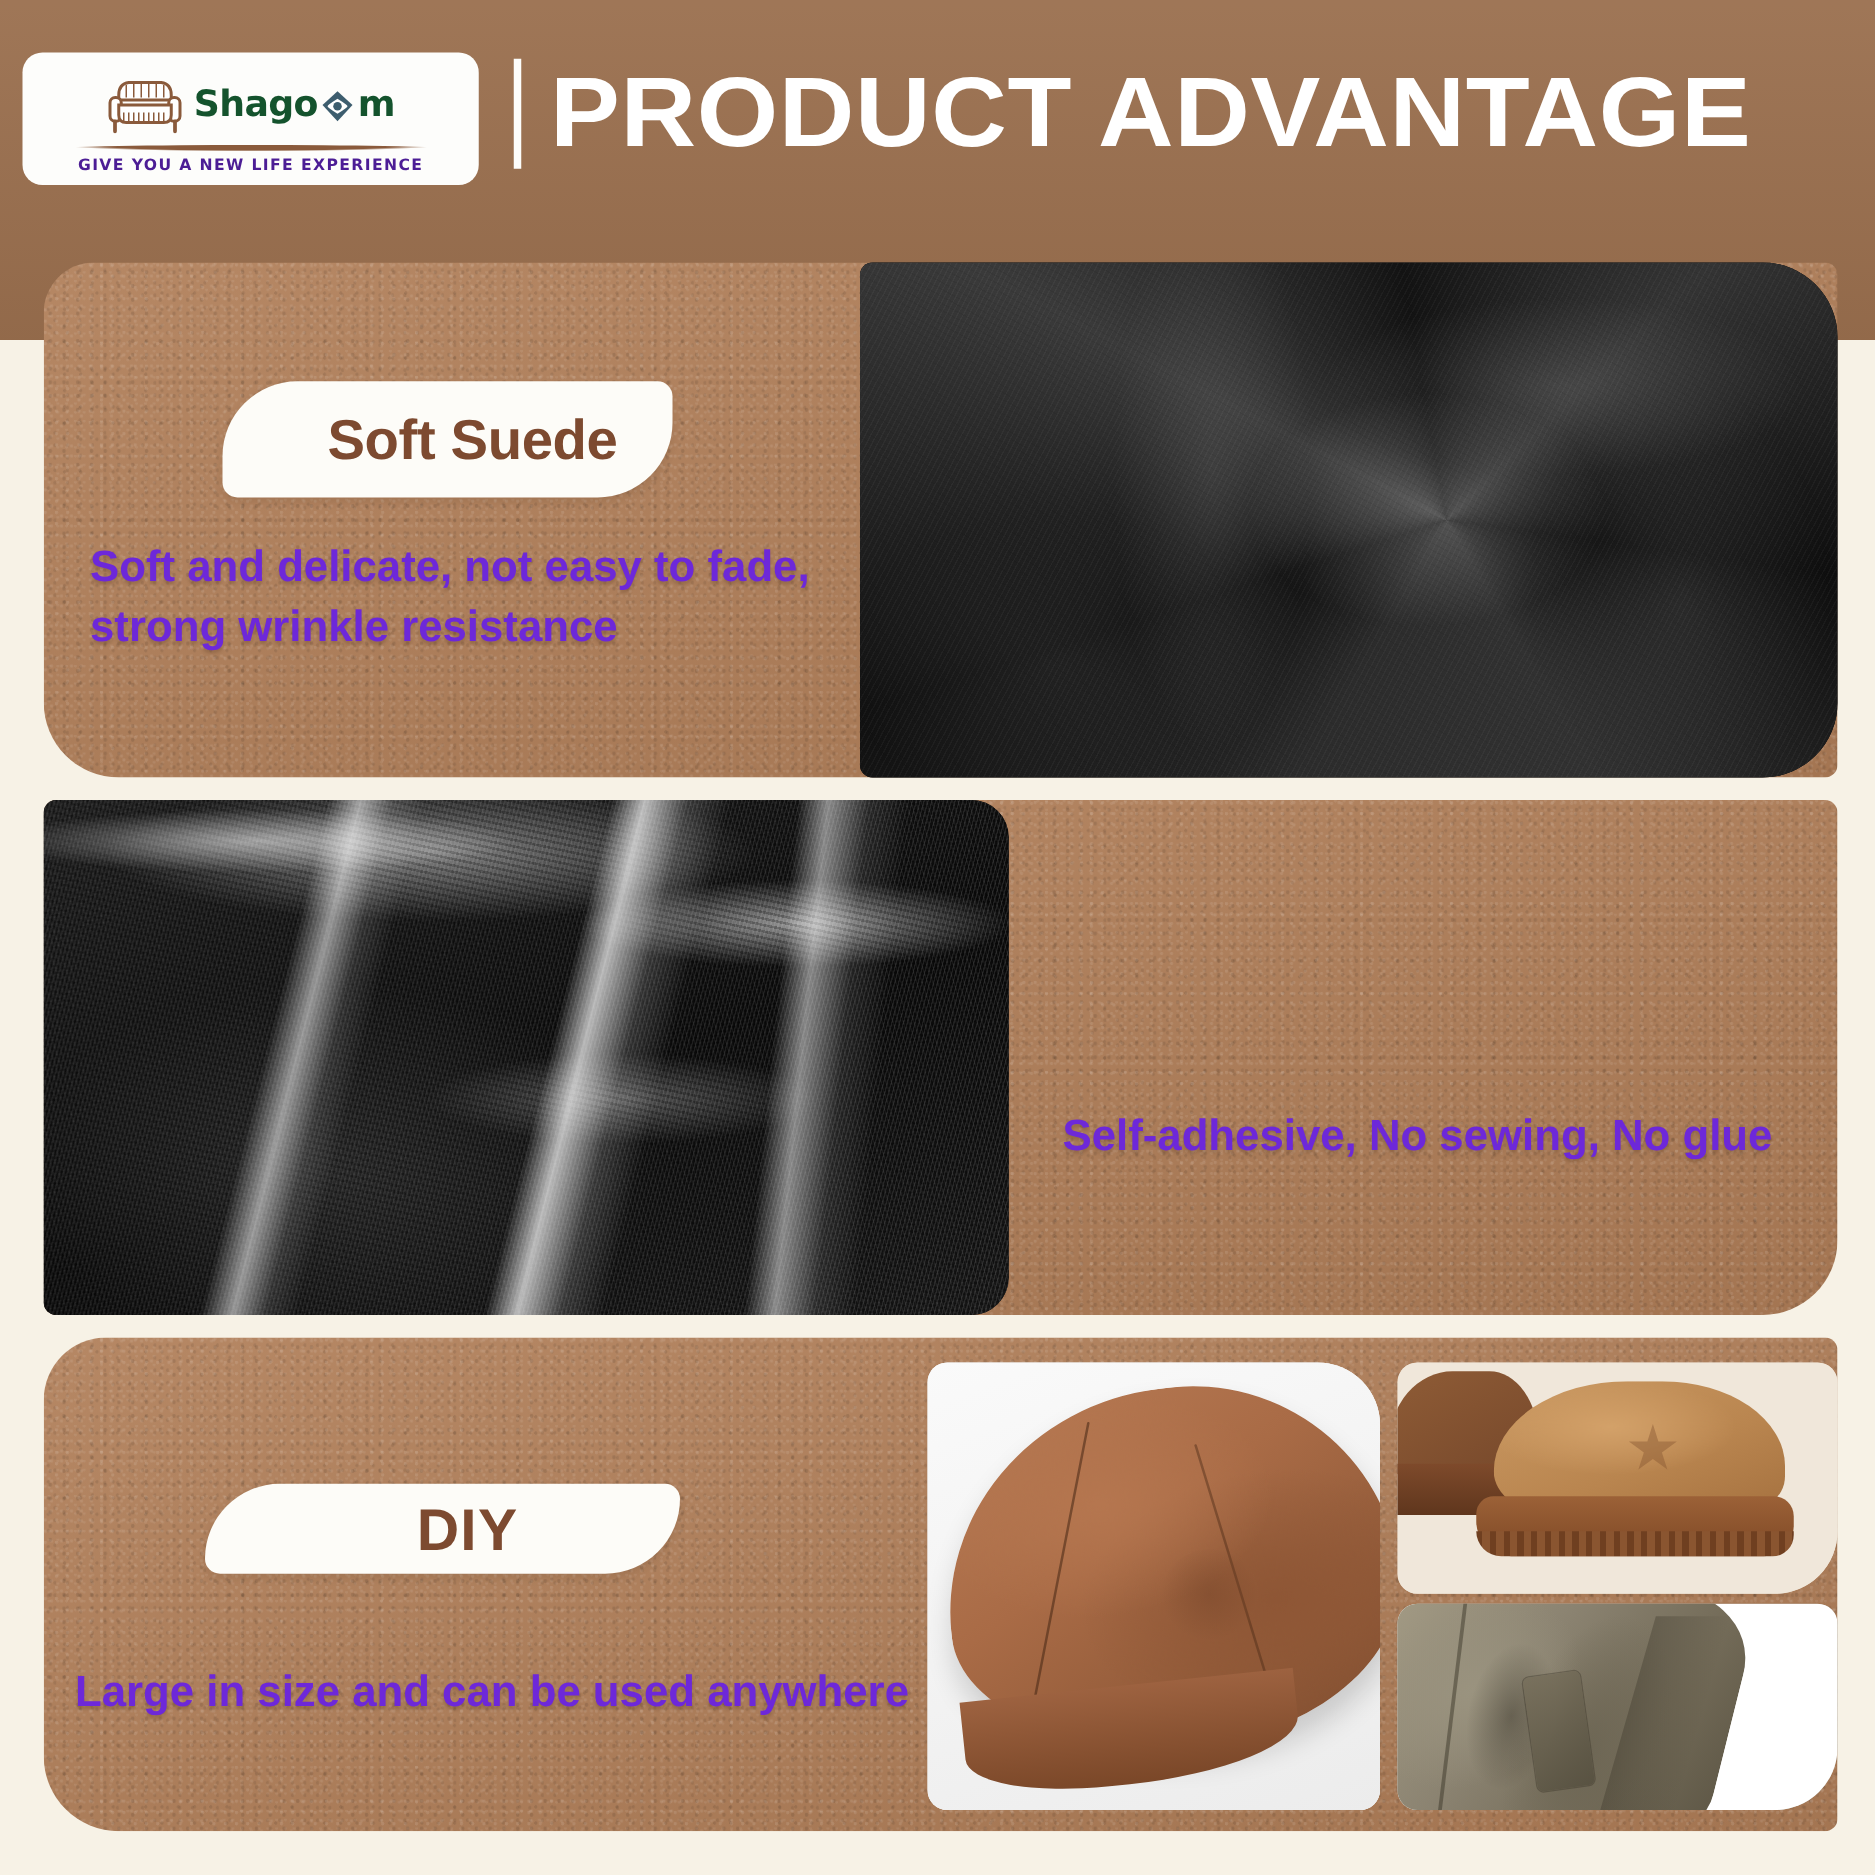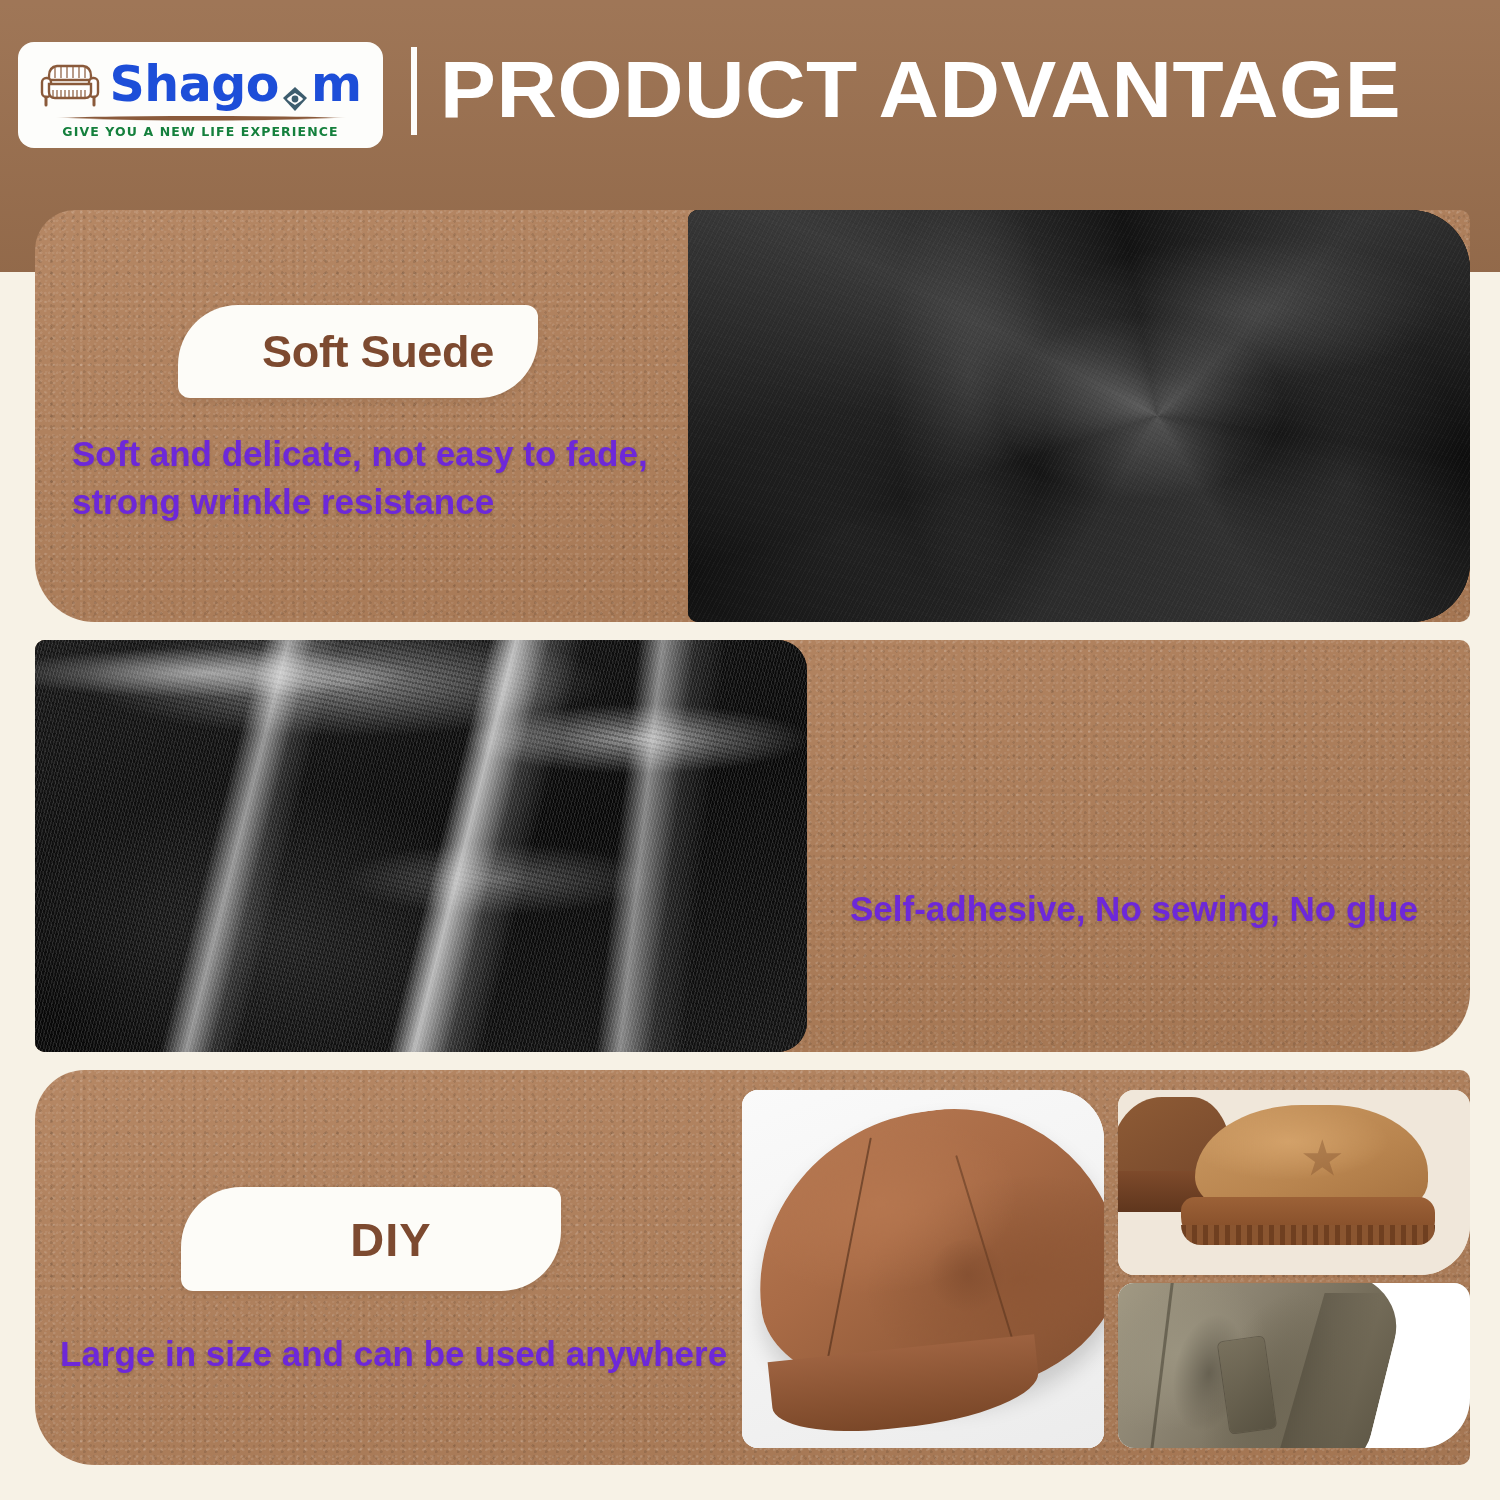--- a/index.html
+++ b/index.html
@@ -47,23 +47,23 @@
   }
   .logo-row{
     display:flex;
     align-items:center;
     gap:8px;
     height:58px;
   }
   .sofa-icon{ width:62px; height:50px; display:block; }
   .logo-word{
     font-family:"DejaVu Sans", sans-serif;
-    font-size:49px;
+    font-size:29px;
     font-weight:bold;
-    color:#1d4ed8;
+    color:#14532d;
     letter-spacing:-.5px;
     line-height:1;
     display:flex;
     align-items:flex-end;
   }
   .eye-o{
     display:inline-block;
     position:relative;
     width:30px;height:30px;
     margin:0 1px;
@@ -72,21 +72,21 @@
   .logo-divider{
     width:300px;height:5px;
     margin-top:2px;
     background:radial-gradient(ellipse at 50% 0%,#8a5a3b 0%,#8a5a3b 58%,rgba(138,90,59,0) 72%);
     border-radius:50%;
   }
   .logo-tagline{
     font-family:"DejaVu Sans", sans-serif;
     font-size:12.5px;
     font-weight:bold;
-    color:#15803d;
+    color:#4c1d95;
     letter-spacing:1.1px;
     margin-top:3px;
   }
 
   .header-sep{
     position:absolute;
     left:411px; top:47px;
     width:6px; height:88px;
     background:#fdfdfb;
     z-index:4;
@@ -200,21 +200,21 @@
   }
 
   #pill1{ left:178px; top:305px; width:360px; height:93px;
           border-radius:60px 12px 60px 12px; }
   #pill1 span{ font-size:45px; }
 
   #pill2{ left:838px; top:758px; width:620px; height:93px;
           border-radius:60px 12px 60px 12px; }
   #pill2 span{ font-size:45px; }
 
-  #pill3{ left:181px; top:1187px; width:380px; height:104px;
+  #pill3{ left:164px; top:1187px; width:380px; height:72px;
           border-radius:60px 12px 60px 12px; }
   #pill3 span{ font-size:47px; letter-spacing:1px; }
 
   
   .body-text{
     position:absolute;
     z-index:5;
     color:#6d28d9;
     font-family:"Liberation Sans", sans-serif;
     font-weight:bold;

